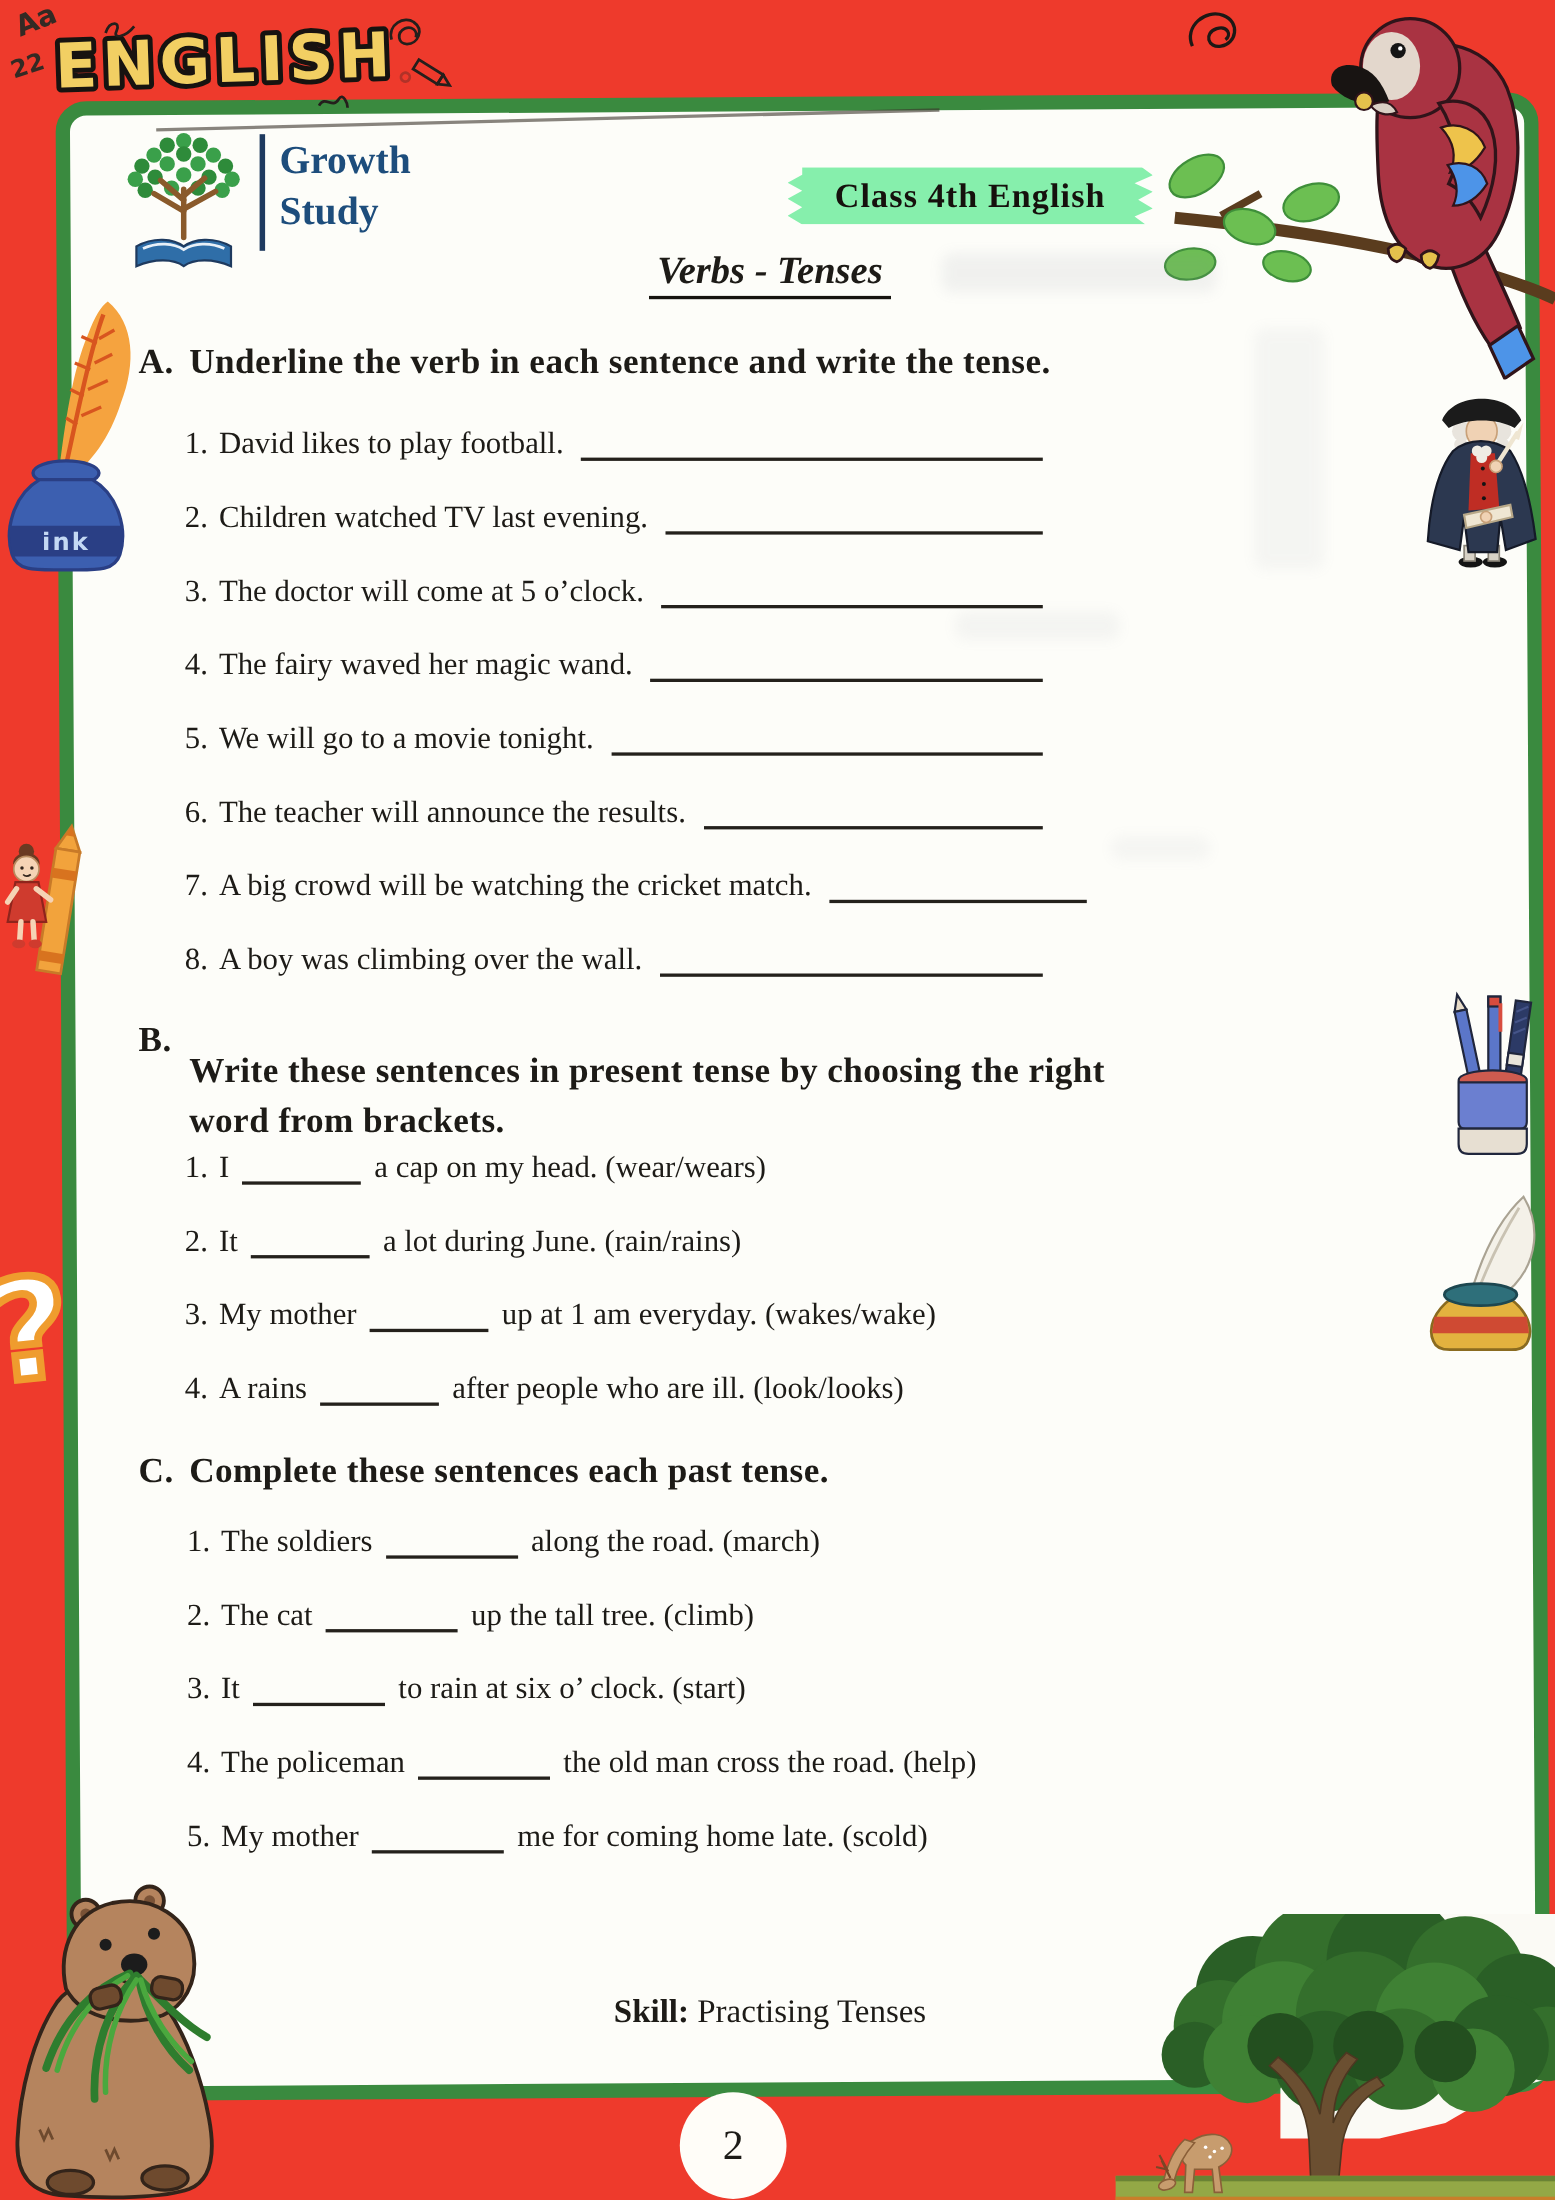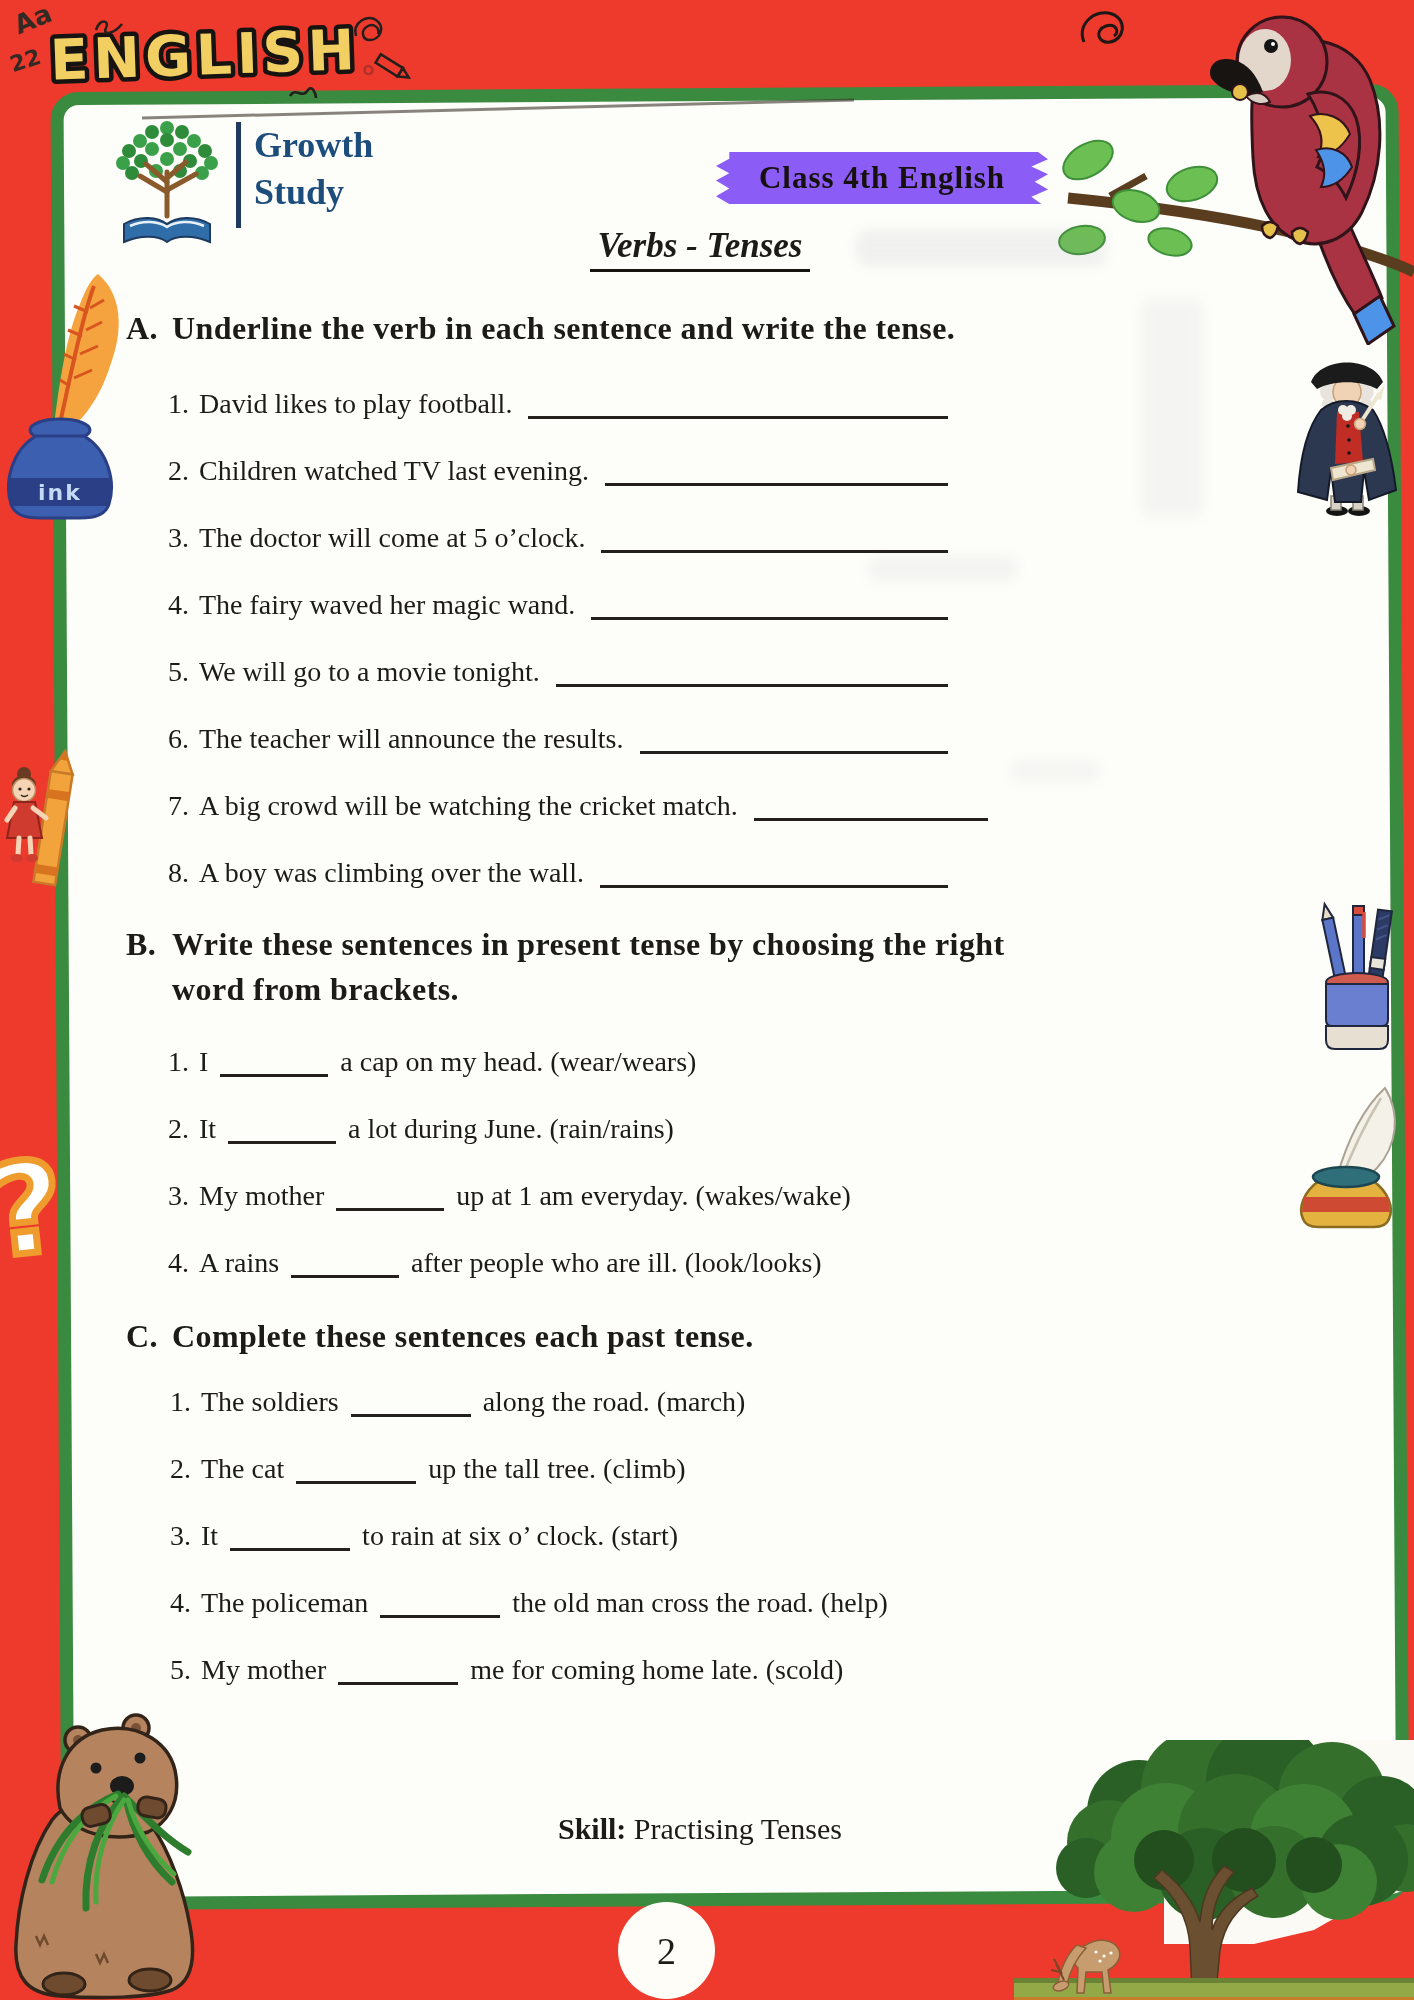--- a/index.html
+++ b/index.html
@@ -8,21 +8,21 @@
   .abs{position:absolute;}
   
   .green-frame{position:absolute;left:56px;top:88px;width:1348px;height:1818px;box-sizing:border-box;
     background:#fdfdf9;border:13px solid #3a8a3f;border-radius:28px;transform:rotate(-0.35deg);}
   
   .doodle{position:absolute;font-family:"DejaVu Sans",sans-serif;color:#332a24;font-weight:bold;}
   
   .logo-divider{position:absolute;left:236px;top:122px;width:5px;height:106px;background:#1e3a5f;}
   .logo-text{position:absolute;left:254px;top:122px;font-size:36px;line-height:47px;font-weight:600;color:#1d4d7c;}
   
-  .badge{position:absolute;left:716px;top:152px;width:332px;height:52px;background:#8b5cf6;
+  .badge{position:absolute;left:716px;top:152px;width:332px;height:52px;background:#86efac;
     display:flex;align-items:center;justify-content:center;
     clip-path:polygon(4% 0%,97% 0%,100% 14%,95% 28%,100% 43%,96% 57%,100% 72%,95% 86%,98% 100%,4% 100%,0% 85%,4% 70%,0% 55%,4% 41%,0% 27%,4% 13%);}
   .badge span{font-size:31px;font-weight:bold;letter-spacing:1px;color:#16110d;}
   
   .title{position:absolute;left:540px;top:226px;width:320px;text-align:center;font-style:italic;}
   .title span{display:inline-block;font-size:35px;font-weight:bold;border-bottom:3.5px solid #16140f;padding:0 8px 3px;}
   
   .sec-head{position:absolute;display:flex;font-size:32px;font-weight:bold;letter-spacing:.4px;line-height:45px;}
   .sec-head .letter{width:46px;flex:0 0 46px;}
   
@@ -203,21 +203,21 @@
     </li>
     <li>
       <span class="num">8.</span>
       <span>A boy was climbing over the wall.</span>
       <span class="blank"></span>
     </li>
   </ol>
 
   <div class="sec-head" style="left:126px;top:922px;">
     <span class="letter">B.</span>
-    <span style="width:900px;">Write these sentences in present tense by choosing the right word from brackets.</span>
+    <span style="width:900px;margin-top:29px;">Write these sentences in present tense by choosing the right word from brackets.</span>
   </div>
   <ol class="xlist listB">
     <li>
       <span class="num">1.</span>
       <span>I</span>
       <span class="inline-blank iblank-b"></span>
       <span>a cap on my head. (wear/wears)</span>
     </li>
     <li>
       <span class="num">2.</span>

